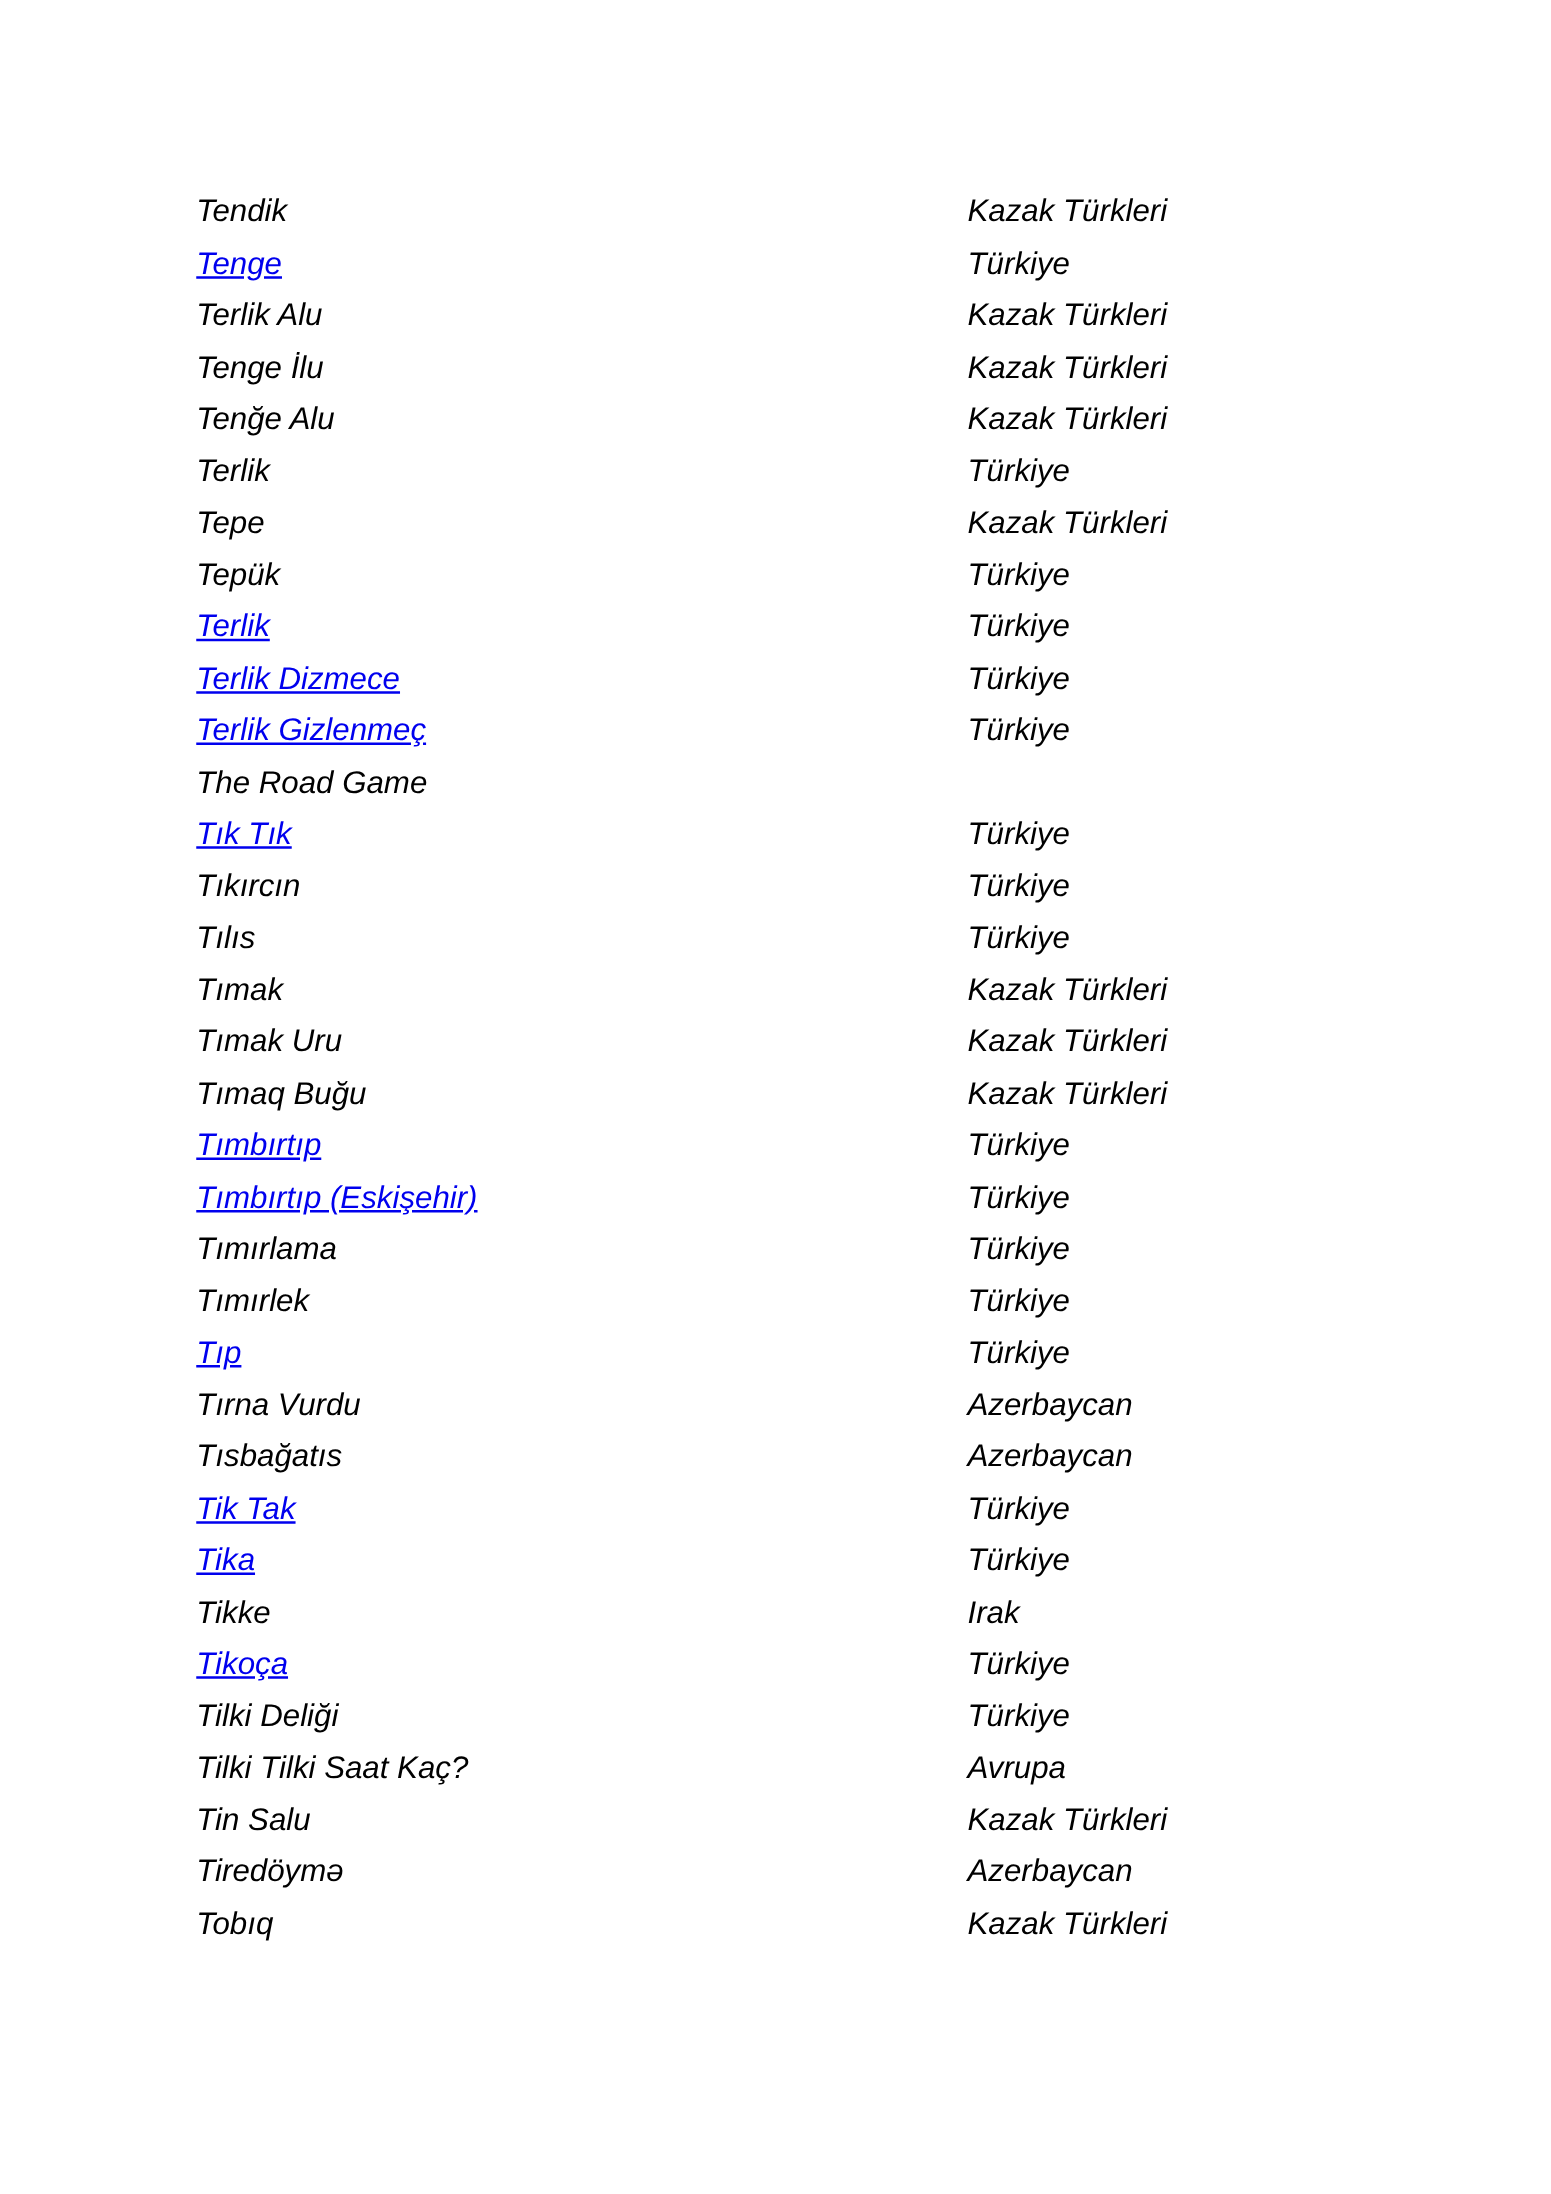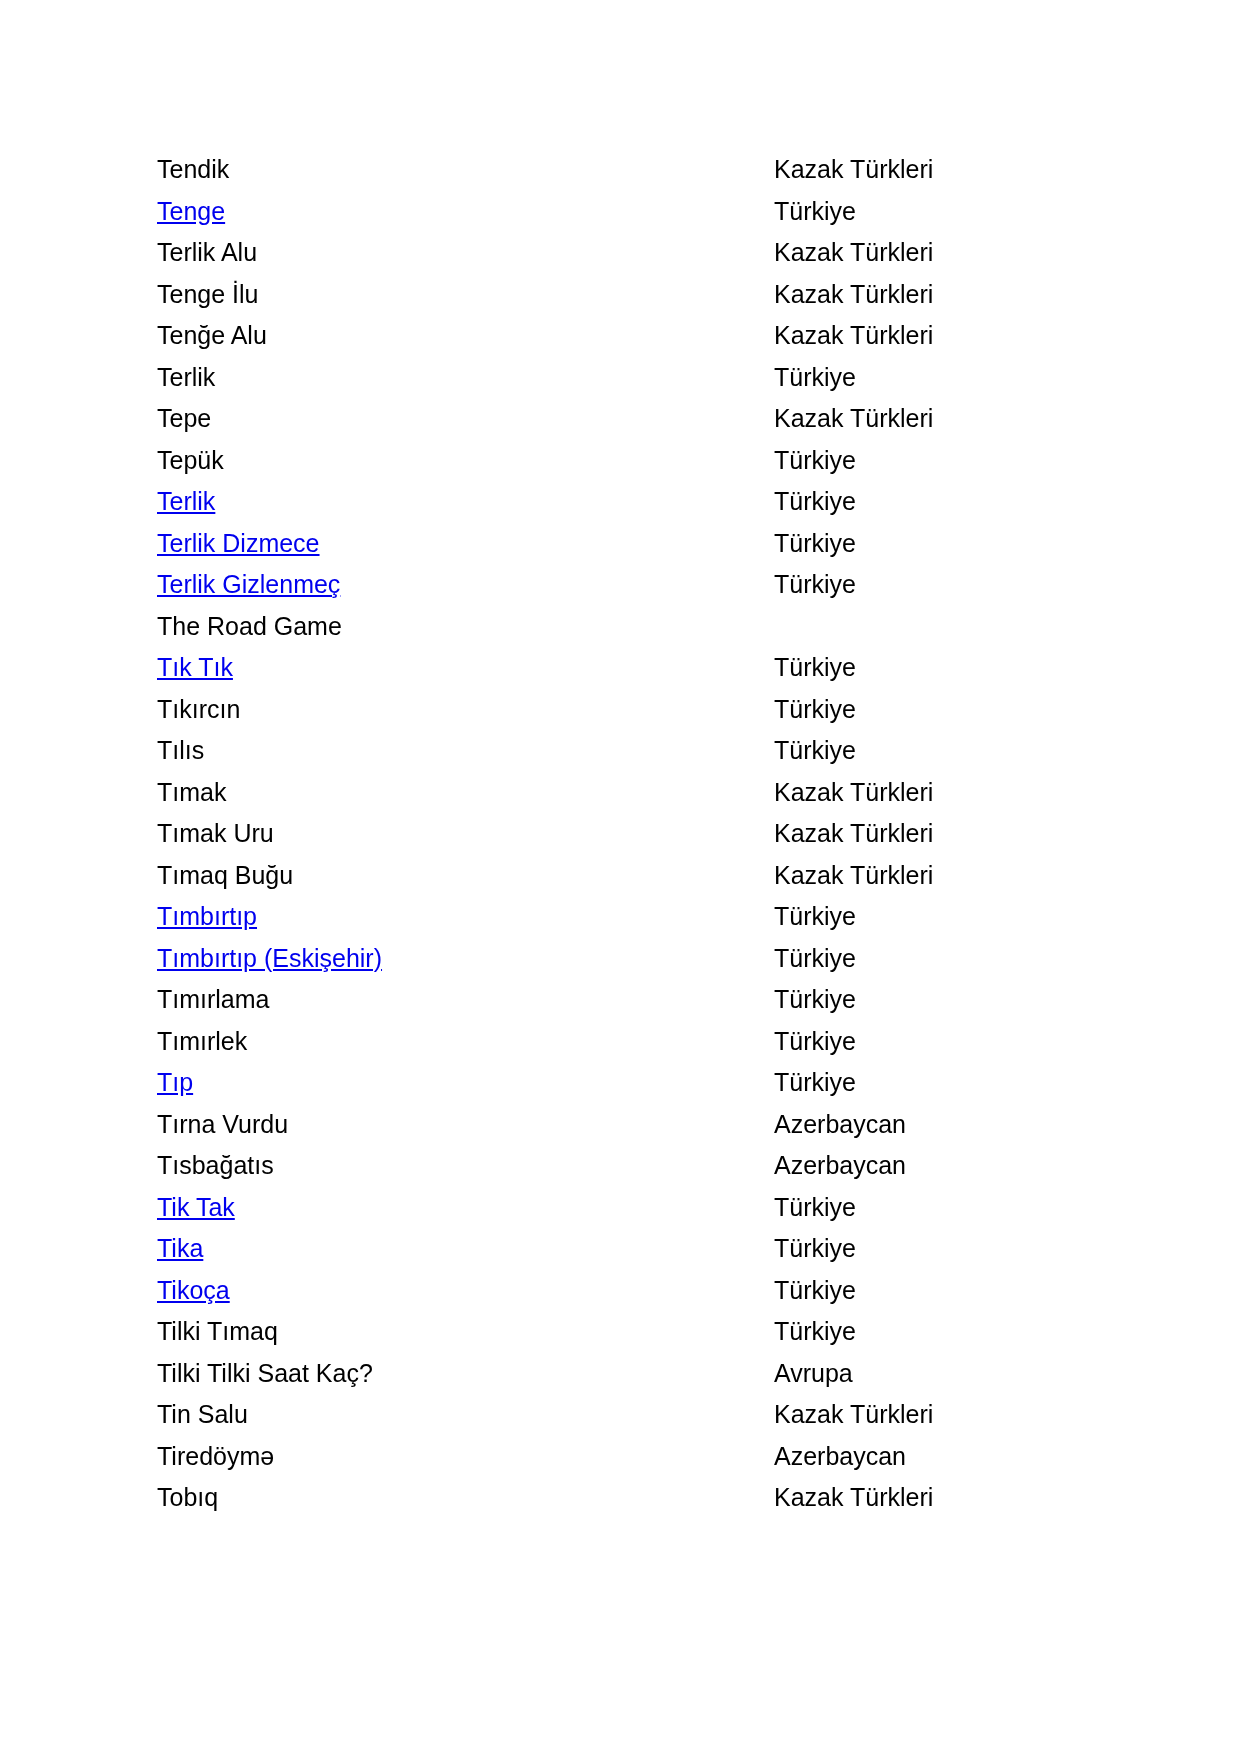--- a/index.html
+++ b/index.html
@@ -13,20 +13,21 @@
     position: relative;
     overflow: hidden;
     font-family: "Liberation Sans", "DejaVu Sans", sans-serif;
     font-size: 25px;
     color: var(--text-color, #000000);
   }
   .page {
     position: absolute;
     inset: 0;
     background: #ffffff;
+    font-style: italic;
   }
   .list {
     position: absolute;
     left: 157px;
     top: 149px;
     width: 950px;
   }
   .row {
     position: relative;
     height: 41.5px;
@@ -182,28 +183,32 @@
   <div class="row">
     <span class="name"><a href="#" class="link">Tik Tak</a></span>
     <span class="region">Türkiye</span>
   </div>
 
   <div class="row">
     <span class="name"><a href="#" class="link">Tika</a></span>
     <span class="region">Türkiye</span>
   </div>
 
+  <div class="row">
+    <span class="name">Tikke</span>
+    <span class="region">Irak</span>
+  </div>
 
   <div class="row">
     <span class="name"><a href="#" class="link">Tikoça</a></span>
     <span class="region">Türkiye</span>
   </div>
 
   <div class="row">
-    <span class="name">Tilki Tımaq</span>
+    <span class="name">Tilki Deliği</span>
     <span class="region">Türkiye</span>
   </div>
 
   <div class="row">
     <span class="name">Tilki Tilki Saat Kaç?</span>
     <span class="region">Avrupa</span>
   </div>
 
 
   <div class="row">

